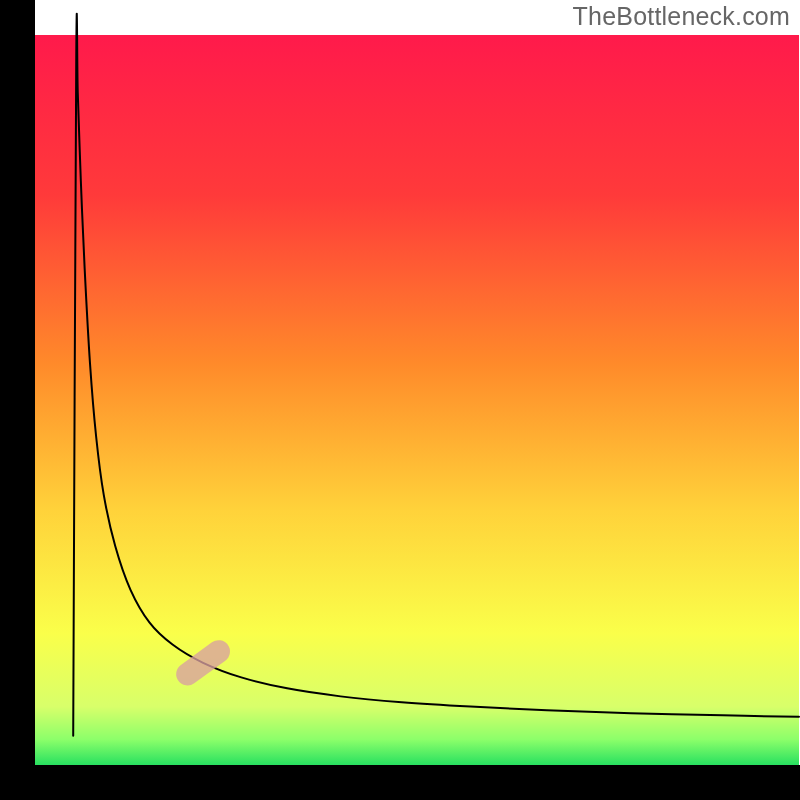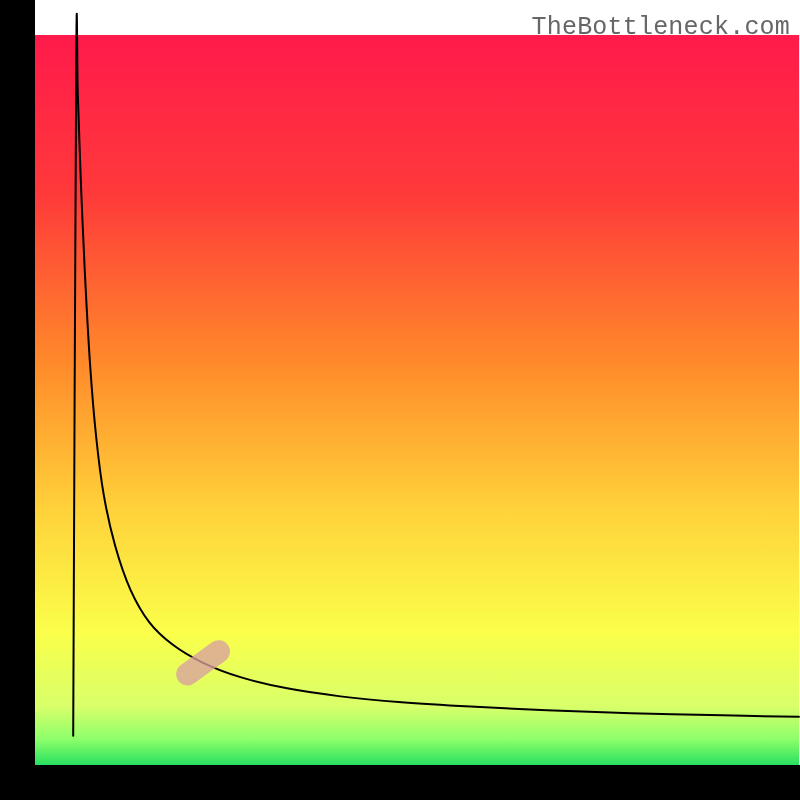--- a/index.html
+++ b/index.html
@@ -11,29 +11,28 @@
     overflow: hidden;
     font-family: Arial, Helvetica, sans-serif;
   }
   .chart-wrap {
     position: relative;
     width: 800px;
     height: 800px;
   }
   .watermark {
     position: absolute;
-    top: 13px;
+    top: 2px;
     right: 10px;
     color: #666;
     font-size: 25px;
     font-weight: 400;
     letter-spacing: 0.2px;
     z-index: 10;
     user-select: none;
-    font-family: Liberation Mono, monospace;
   }
   svg {
     display: block;
   }
 </style>
 </head>
 <body>
 
 <div class="chart-wrap">
   <div class="watermark">TheBottleneck.com</div>

